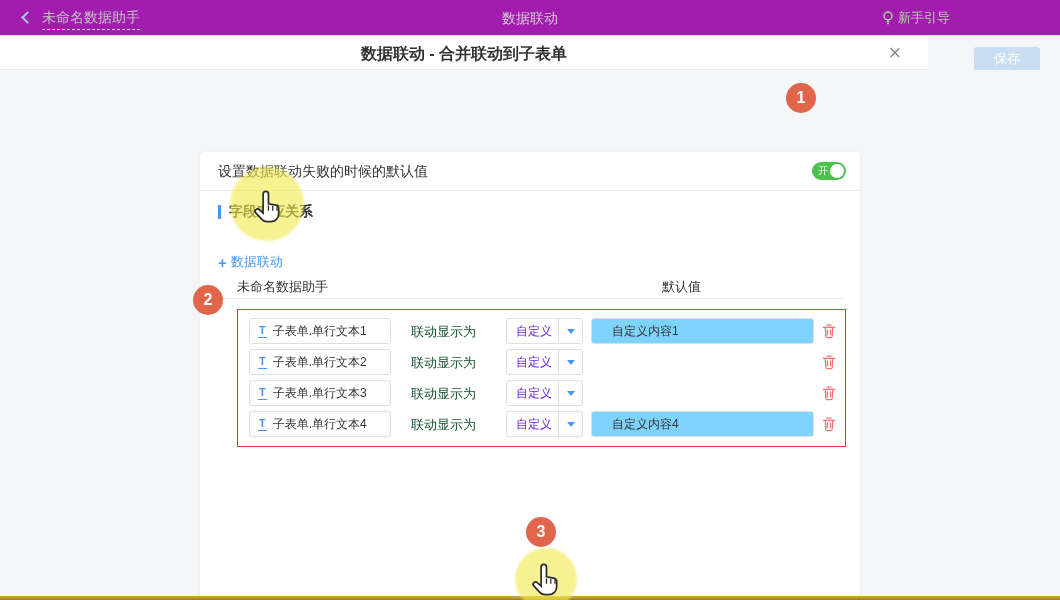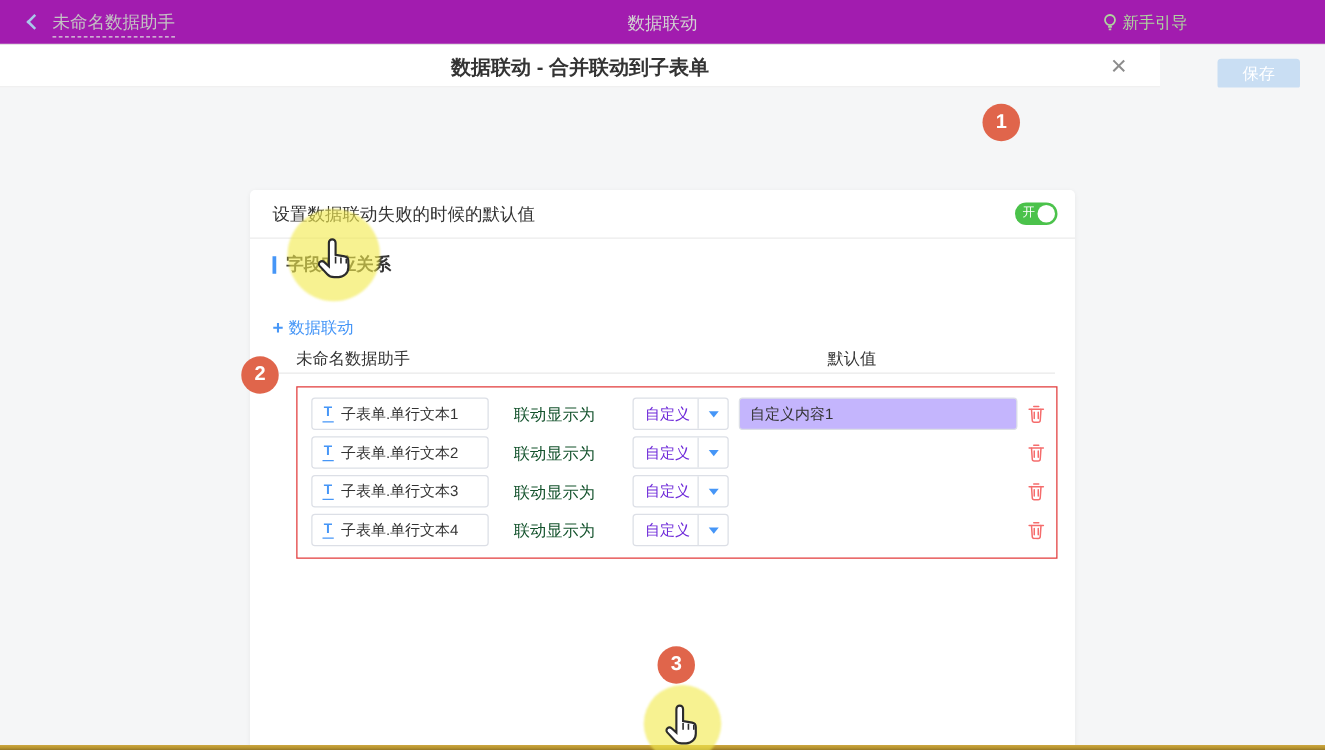--- a/index.html
+++ b/index.html
@@ -45,21 +45,21 @@
   .redbox { position:absolute; left:37px; top:157px; width:609px; height:138px; border:1.5px solid #e23b3b; padding-top:8px; }
   .frow { position:relative; height:26px; margin-bottom:5px; }
   .field-box { position:absolute; left:11px; top:0; width:142px; height:26px; border:1px solid #dcdfe6; border-radius:3px; background:#fff; display:flex; align-items:center; padding:0 8px; gap:6px; cursor:pointer; }
   .t-icon { color:#4696f7; font-size:11px; font-weight:700; line-height:11px; border-bottom:1.5px solid #4696f7; padding:0 1px 1px 1px; }
   .field-text { font-size:12px; color:#333333; white-space:nowrap; }
   .rel-label { position:absolute; left:173px; top:5px; font-size:13px; color:#14532d; }
   .mode-select { position:absolute; left:268px; top:0; width:77px; height:26px; border:1px solid #dcdfe6; border-radius:3px; background:#fff; display:flex; align-items:center; cursor:pointer; }
   .mode-text { flex:1; font-size:12px; color:#6d28d9; padding-left:9px; }
   .mode-arrow-zone { width:24px; height:100%; border-left:1px solid #dcdfe6; display:flex; align-items:center; justify-content:center; }
   .caret { width:0; height:0; border-left:4px solid transparent; border-right:4px solid transparent; border-top:5px solid #4696f7; }
-  .val-input { position:absolute; left:353px; top:0; width:223px; height:26px; border:1px solid #dcdfe6; border-radius:3px; font-size:12px; color:#333333; padding:0 8px; font-family:"Liberation Sans","DejaVu Sans",sans-serif; outline:none; background:#c4b5fd; }
+  .val-input { position:absolute; left:353px; top:0; width:223px; height:26px; border:1px solid #dcdfe6; border-radius:3px; font-size:12px; color:#333333; padding:0 20px; font-family:"Liberation Sans","DejaVu Sans",sans-serif; outline:none; background:#7dd3fc; }
   .trash-btn { position:absolute; left:583px; top:5px; width:16px; height:16px; cursor:pointer; }
 
   
   .ann { position:absolute; z-index:30; }
   .circ { width:30px; height:30px; border-radius:50%; background:#e0654b; color:#ffffff; font-size:16px; font-weight:700; text-align:center; line-height:30px; }
   .circ1 { left:786px; top:83px; }
   .circ2 { left:193px; top:285px; }
   .circ3 { left:526px; top:517px; }
   .hl { border-radius:50%; background:rgba(242,234,78,0.62); filter:blur(1px); }
   .hl1 { left:230px; top:167px; width:74px; height:74px; }
@@ -186,20 +186,21 @@
             <span class="t-icon">T</span>
             <span class="field-text">子表单.单行文本4</span>
           </div>
           <span class="rel-label">联动显示为</span>
           <div class="mode-select">
             <span class="mode-text">自定义</span>
             <span class="mode-arrow-zone">
                 <span class="caret"></span>
               </span>
           </div>
+          <input class="val-input" readonly="" value="自定义内容4" style="">
           <span class="trash-btn">
             <svg width="16" height="16" viewBox="0 0 16 16">
                 <path d="M6 2.2h4M2.3 4.3h11.4M4.2 4.3l.6 8.9a1.6 1.6 0 0 0 1.6 1.5h3.2a1.6 1.6 0 0 0 1.6-1.5l.6-8.9M6.4 6.8v5M9.6 6.8v5" stroke="#f56c6c" fill="none" stroke-width="1.2" stroke-linecap="round"></path>
               </svg>
           </span>
         </div>
 
       </div>
 
     </div>

